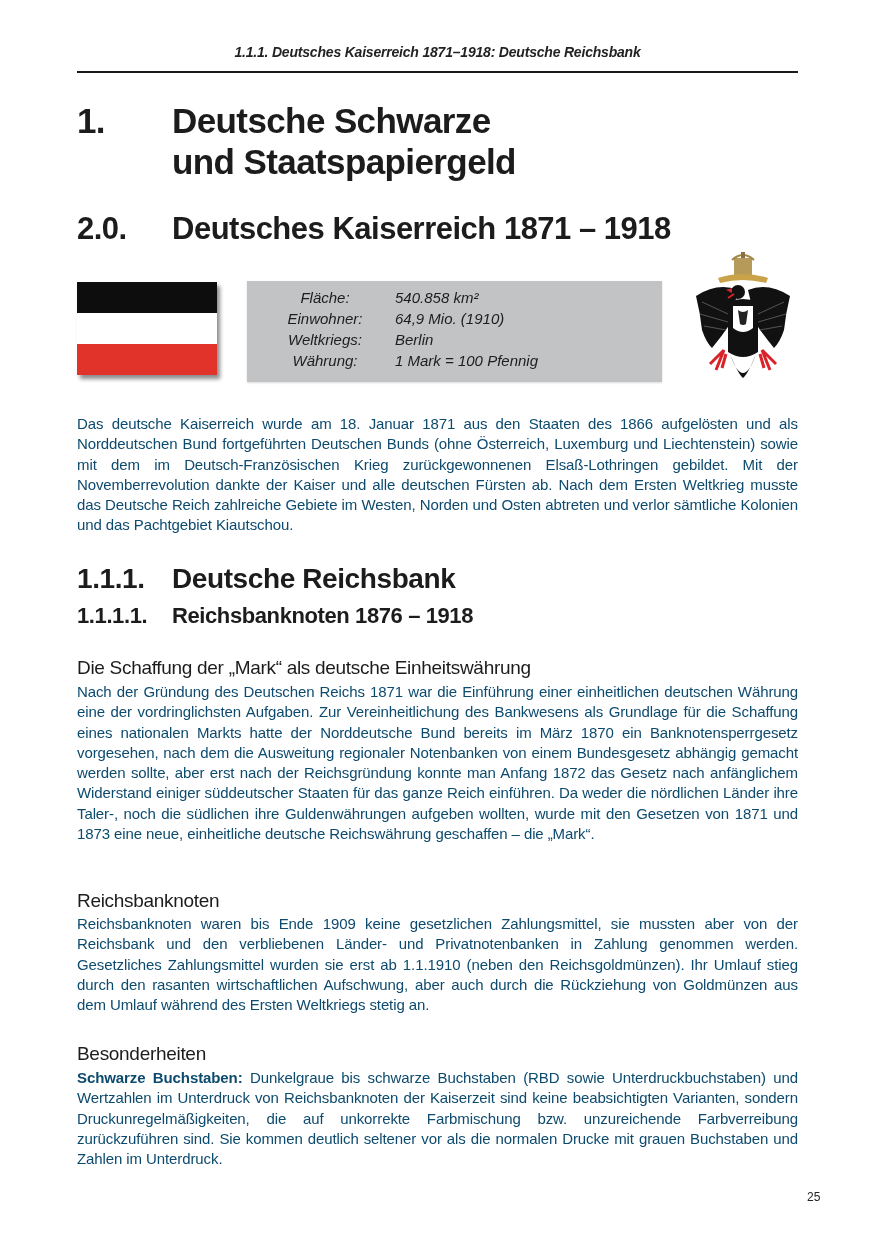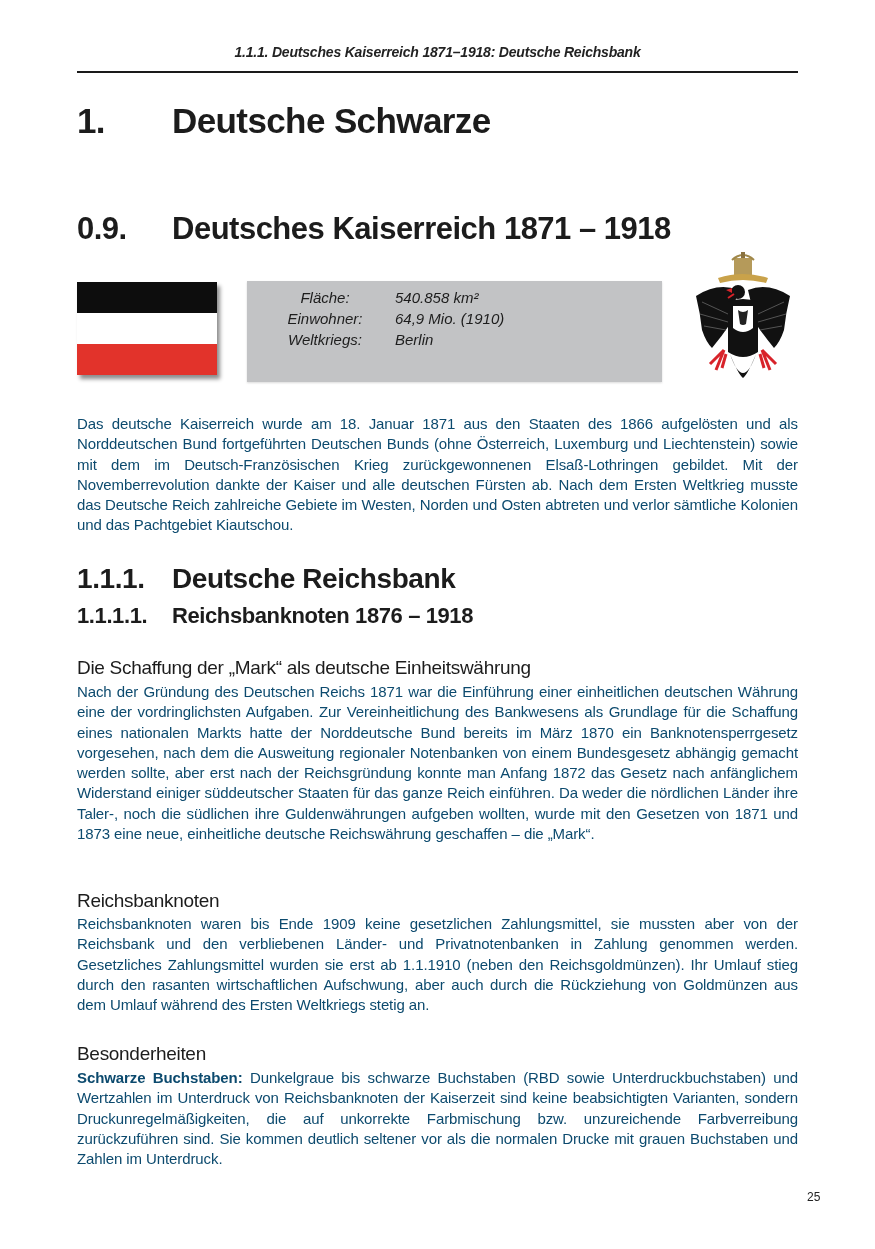--- a/index.html
+++ b/index.html
@@ -30,37 +30,38 @@
   .lead-bold { font-weight: bold; }
   .page-number { position: absolute; left: 776px; top: 1190px; font-size: 12px; color: #222; margin-left: 31px; }
 </style>
 </head>
 <body>
 
 <div class="running-head">1.1.1. Deutsches Kaiserreich 1871–1918: Deutsche Reichsbank</div>
 <div class="head-rule"></div>
 
 <div class="h1">
-  <span class="num">1.</span><span class="title"><span>Deutsche Schwarze</span><br></span>
+  <span class="num">1.</span><span class="title"><span>Deutsche Schwarze</span><br><span>und Staatspapiergeld</span></span>
 </div>
 
 <div class="h2">
-  <span class="num">0.9.</span><span>Deutsches Kaiserreich 1871 – 1918</span>
+  <span class="num">2.0.</span><span>Deutsches Kaiserreich 1871 – 1918</span>
 </div>
 
 <div class="flag">
   <div class="black"></div>
   <div class="white"></div>
   <div class="red"></div>
 </div>
 
 <div class="infobox">
   <div class="info-row" style="top:8px;"><span class="k">Fläche:</span><span>540.858 km²</span></div>
   <div class="info-row" style="top:29px;"><span class="k">Einwohner:</span><span>64,9 Mio. (1910)</span></div>
   <div class="info-row" style="top:50px;"><span class="k">Weltkriegs:</span><span>Berlin</span></div>
+  <div class="info-row" style="top:71px;"><span class="k">Währung:</span><span>1 Mark = 100 Pfennig</span></div>
 </div>
 
 <div class="coat">
   <svg width="110" height="140" viewBox="0 0 110 140">
 
     <rect x="46" y="6" width="18" height="18" fill="#b59a5a"></rect>
     <path d="M44 8 Q55 -2 66 8" fill="none" stroke="#a0884a" stroke-width="2"></path>
     <rect x="53" y="0" width="4" height="6" fill="#8a7240"></rect>
     <path d="M30 26 Q55 18 80 26 L78 31 Q55 25 32 31 Z" fill="#c9a24a"></path>
 

